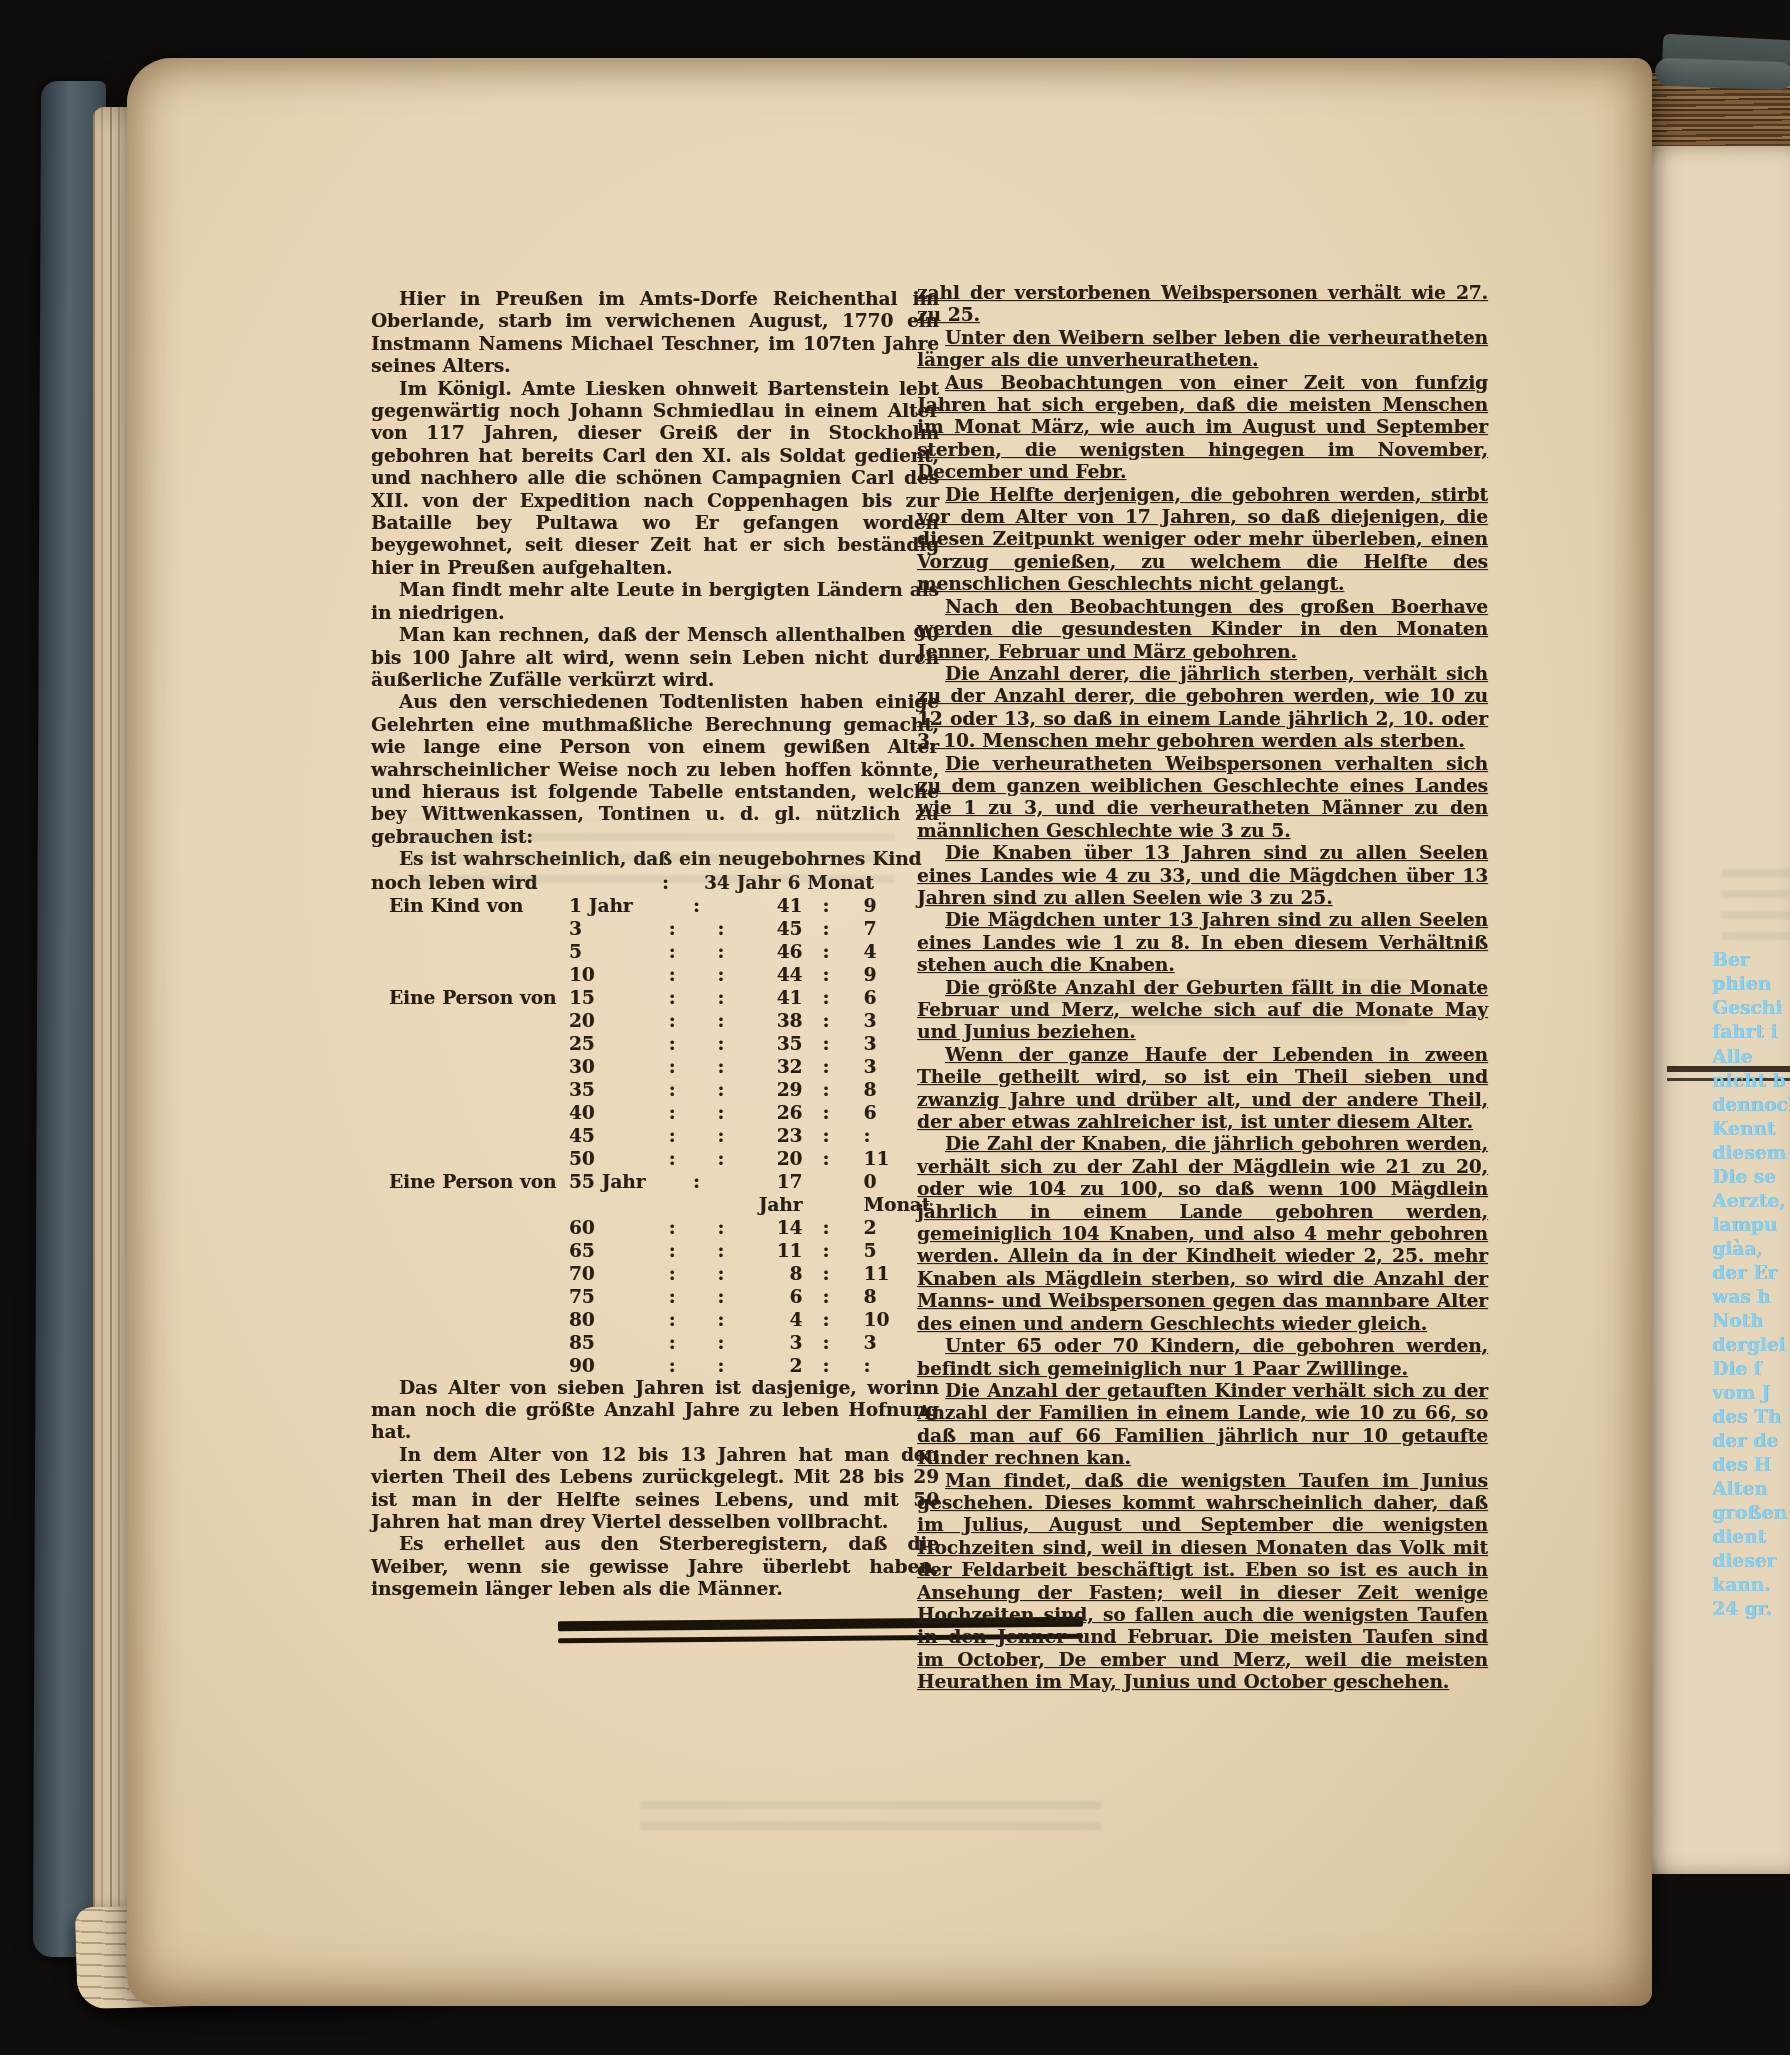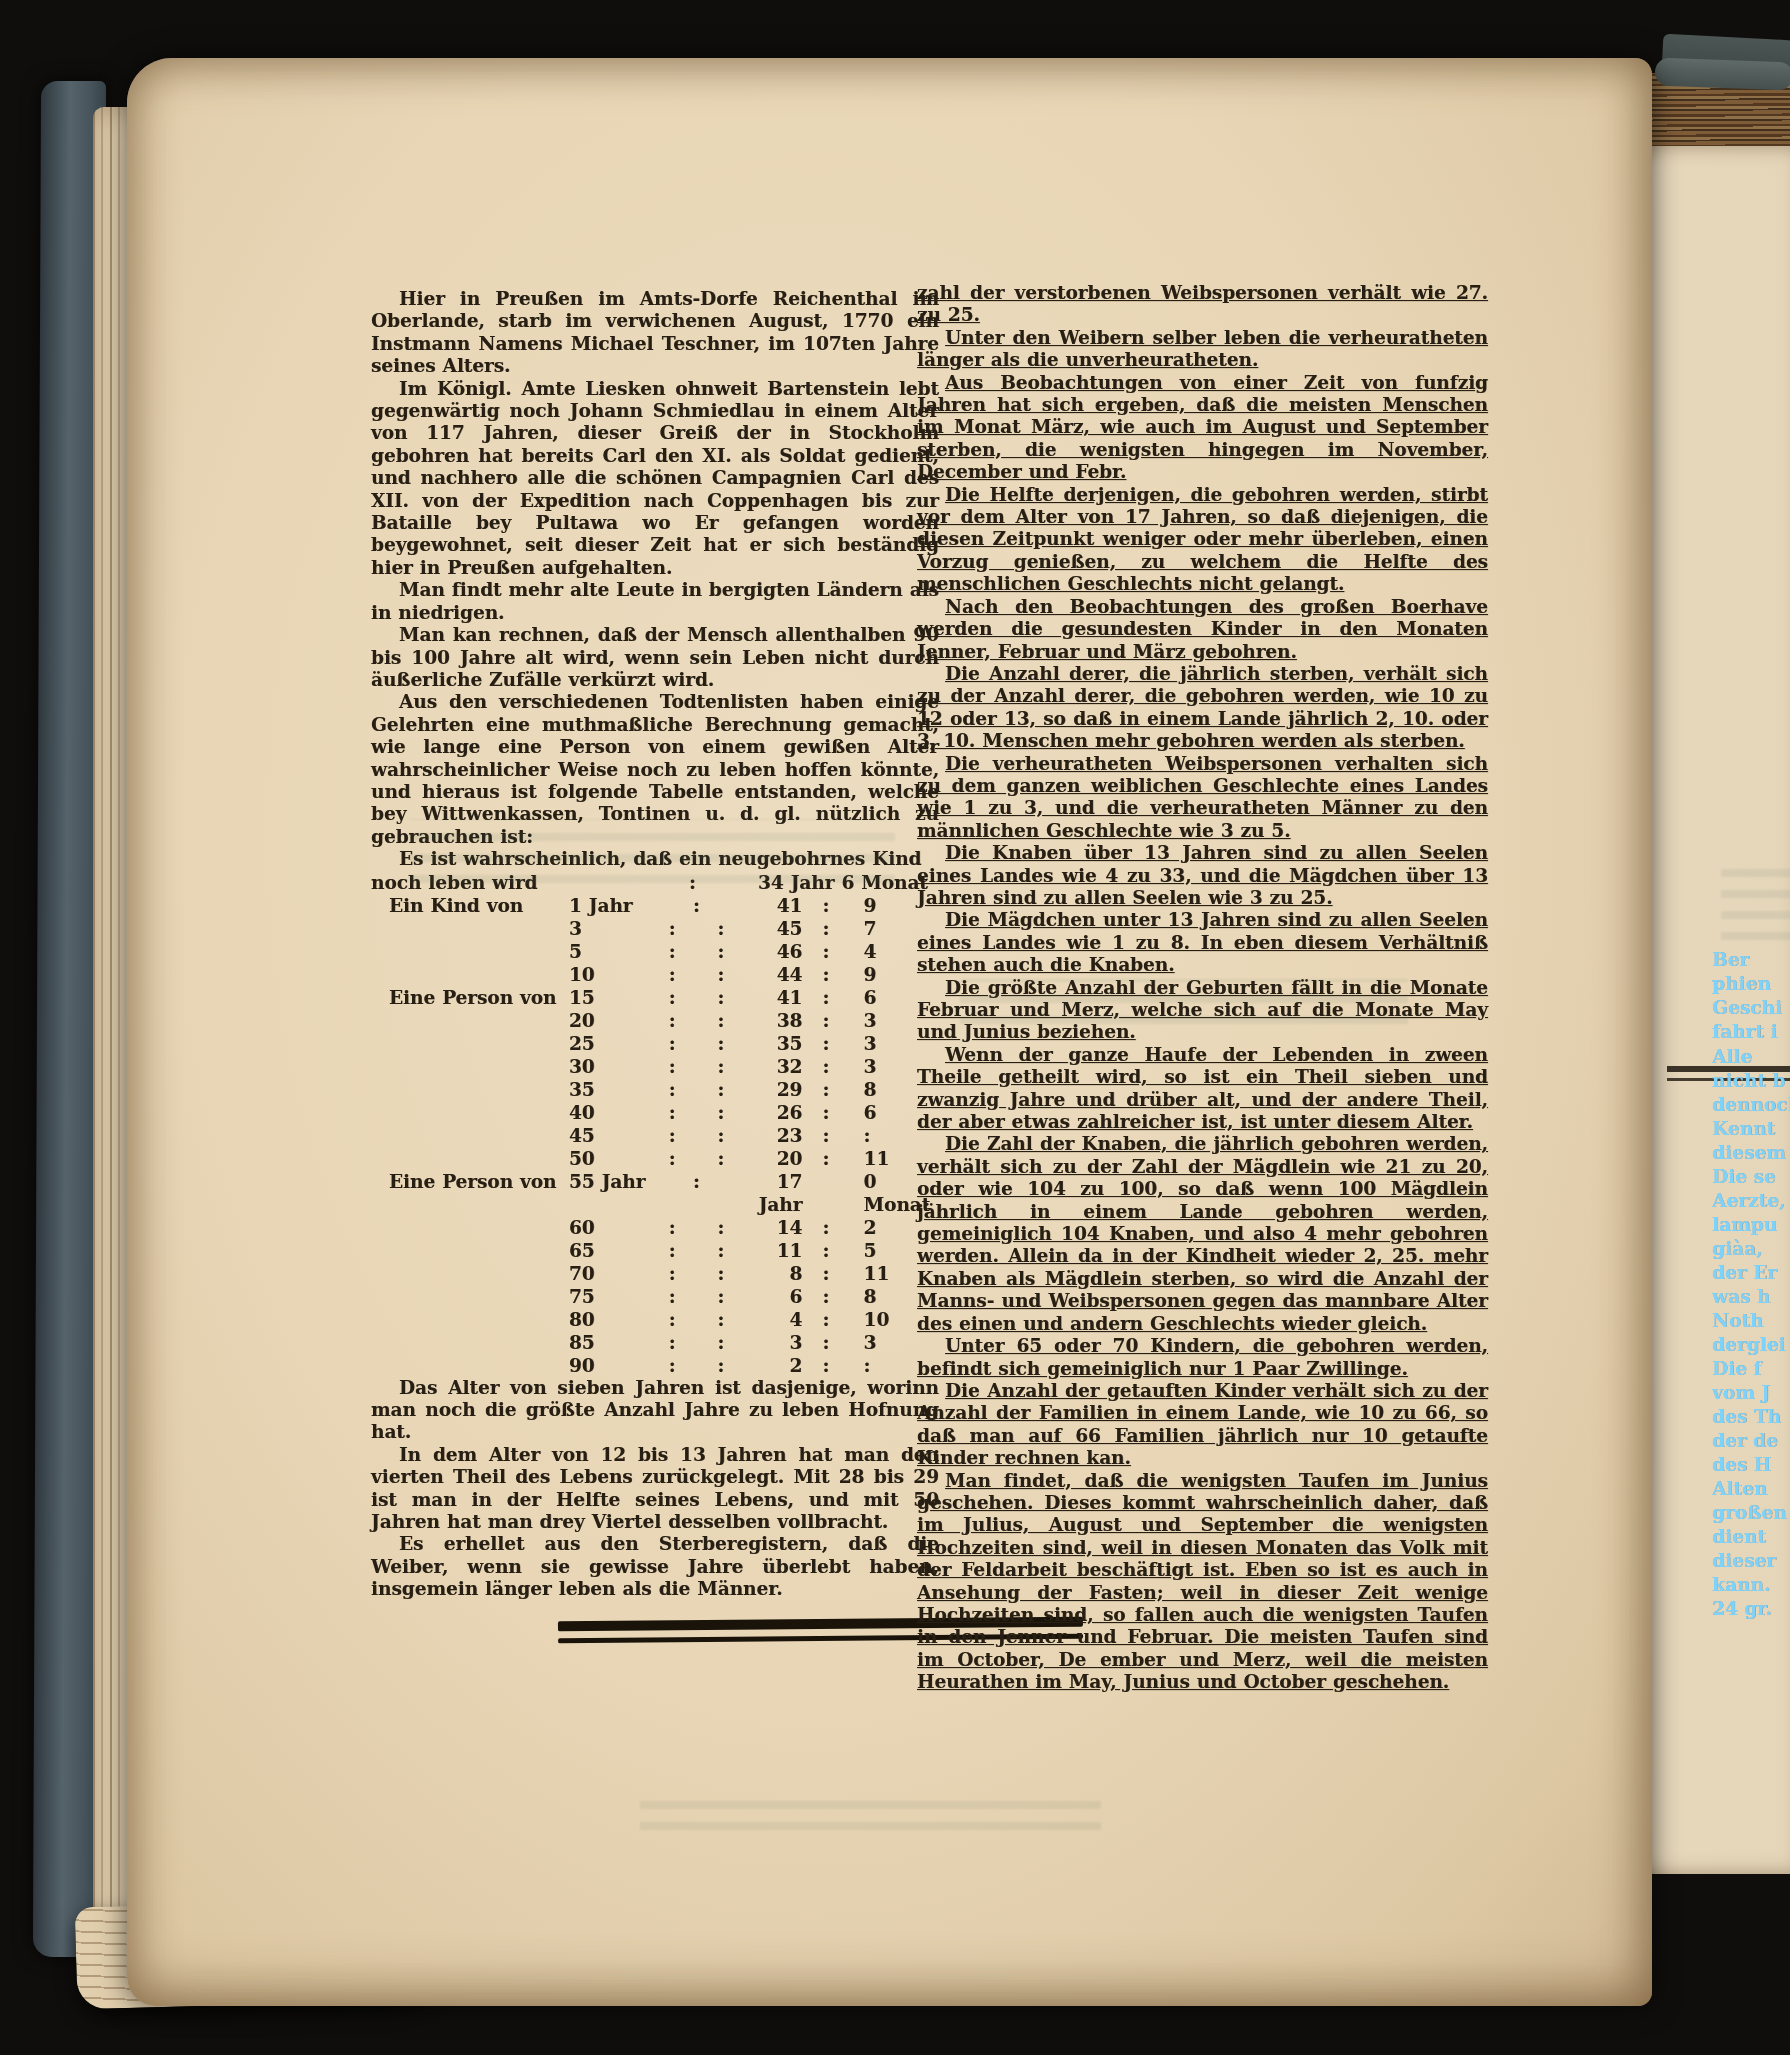--- a/index.html
+++ b/index.html
@@ -86,21 +86,21 @@
     font-size:18.6px;line-height:22.4px;font-weight:700;color:#271f14;
     text-align:justify;letter-spacing:-0.1px;word-spacing:0.6px;
     text-shadow:0.3px 0.3px 0 rgba(40,28,12,.45);
     overflow-wrap:break-word;
   }
   .col-left{position:absolute;left:244px;top:230px;width:568px;}
   .col-right{position:absolute;left:790px;top:224px;width:571px;text-decoration:underline;}
   p{margin:0;text-indent:28px;}
   p.ni{text-indent:0;}
   
-  .introrow{display:grid;grid-template-columns:256px 77px auto;line-height:23px;gap:27px;}
+  .introrow{display:grid;grid-template-columns:256px 77px auto;line-height:23px;}
   .introrow .is{text-align:center;}
   .trow{display:grid;grid-template-columns:198px 86px 83px 67px 42px 90px;line-height:23px;}
   .t-label{padding-left:18px;}
   .t-s{text-align:center;white-space:pre;}
   .t-years{text-align:right;padding-right:2.6px;}
   .t-months{padding-left:16.6px;}
   
   .endrule{margin:18px 0 0 187px;width:525px;transform:rotate(-.5deg);}
   .endrule .r1{height:9.6px;background:#191309;border-radius:1.9px;}
   .endrule .r2{height:5.1px;background:#191309;margin-top:7px;border-radius:1.9px;}

